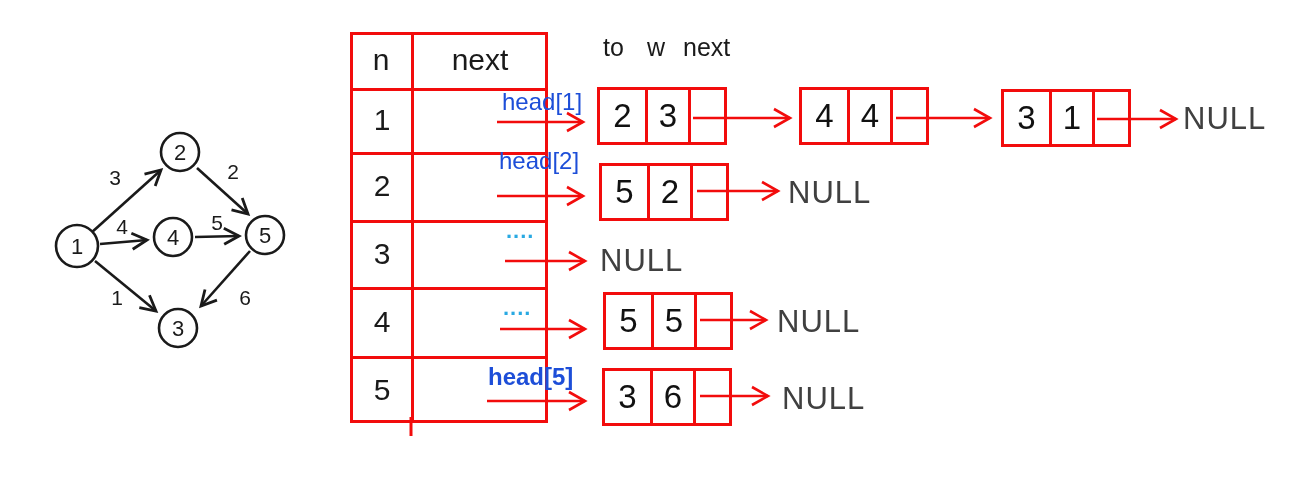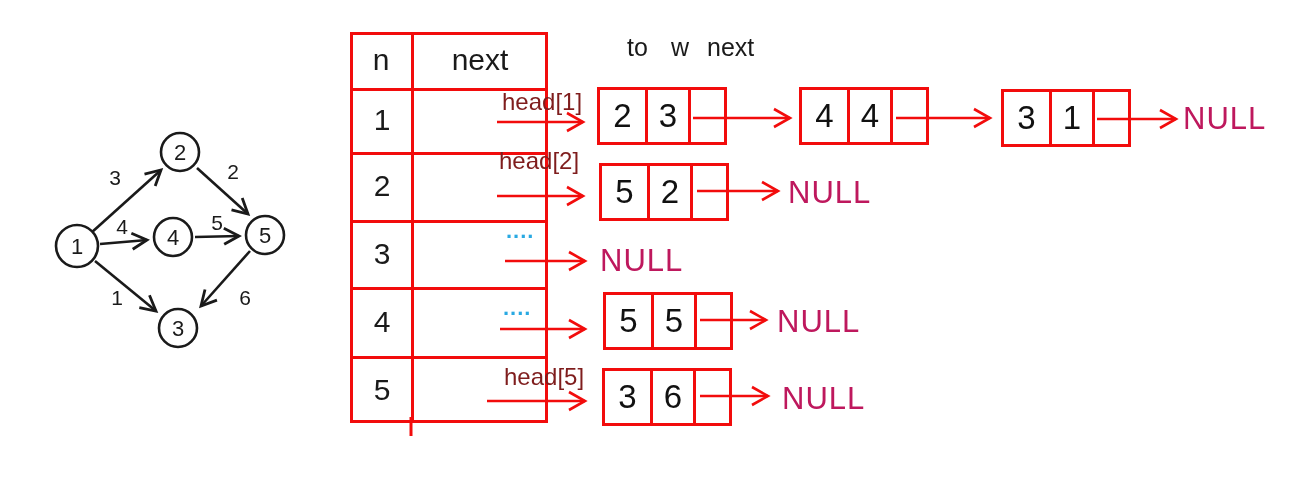--- a/index.html
+++ b/index.html
@@ -15,26 +15,26 @@
   .adj-table .vline{position:absolute;top:0;bottom:0;left:58px;width:3px;background:#f20c0c;}
   .adj-table .hline{position:absolute;left:0;right:0;height:3px;background:#f20c0c;}
   .adj-table .cell-text{position:absolute;transform:translate(-50%,-50%);font-size:30px;color:#1a1a1a;}
 
   
   .lnode{position:absolute;width:124px;height:52px;border:3px solid #f20c0c;display:flex;background:transparent;}
   .lnode .c1{width:45px;border-right:3px solid #f20c0c;display:flex;align-items:center;justify-content:center;font-size:33px;}
   .lnode .c2{width:40px;border-right:3px solid #f20c0c;display:flex;align-items:center;justify-content:center;font-size:33px;}
   .lnode .c3{flex:1;}
 
-  .null-text{position:absolute;font-size:31px;color:#be185d;letter-spacing:1px;}
-  .head-label{position:absolute;font-size:24px;color:#7f1d1d;}
+  .null-text{position:absolute;font-size:31px;color:#404040;letter-spacing:1px;}
+  .head-label{position:absolute;font-size:24px;color:#1d4ed8;}
   .dots-label{position:absolute;font-size:22px;font-weight:bold;color:#29a9e2;letter-spacing:1px;line-height:10px;}
   .list-header{position:absolute;left:603px;top:33px;font-size:25px;color:#1a1a1a;display:flex;}
   .list-header span{display:inline-block;}
-  .list-header .h-to{width:44px;margin-left:24px;}
+  .list-header .h-to{width:44px;}
   .list-header .h-w{width:36px;}
 </style>
 </head>
 <body>
 
 <div id="canvas">
 
   <svg style="left:25px;top:110px;" width="290" height="255" viewBox="0 0 290 255">
     <defs>
       <marker id="arrB" markerUnits="userSpaceOnUse" markerWidth="24" markerHeight="24" refX="19" refY="11" orient="auto">
@@ -157,21 +157,21 @@
       <line x1="700" y1="396" x2="768" y2="396" marker-end="url(#arrR)"></line>
 
       <line x1="411" y1="417" x2="411" y2="436" stroke-width="3"></line>
     </g>
   </svg>
 
   <div class="head-label" style="left:502px;top:88px;">head[1]</div>
   <div class="head-label" style="left:499px;top:147px;">head[2]</div>
   <div class="dots-label" style="left:506px;top:226px;">....</div>
   <div class="dots-label" style="left:503px;top:303px;">....</div>
-  <div class="head-label" style="left:504px;top:363px;">head[5]</div>
+  <div class="head-label" style="left:488px;top:363px;font-weight:bold;">head[5]</div>
 
   <div class="null-text" style="left:1183px;top:101px;">NULL</div>
   <div class="null-text" style="left:788px;top:175px;">NULL</div>
   <div class="null-text" style="left:600px;top:243px;">NULL</div>
   <div class="null-text" style="left:777px;top:304px;">NULL</div>
   <div class="null-text" style="left:782px;top:381px;">NULL</div>
 
 </div>
 
 </body></html>

